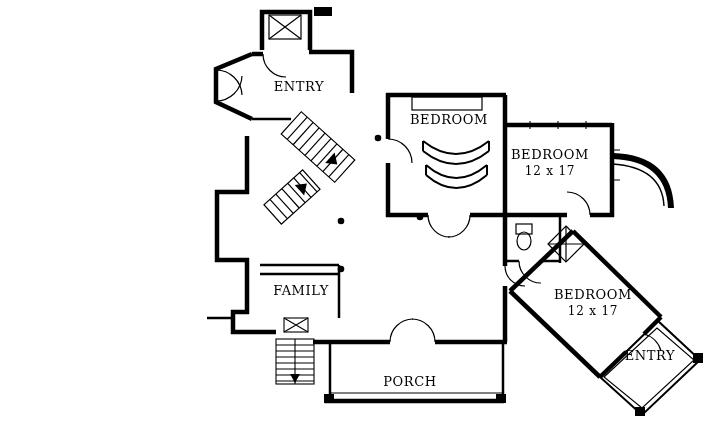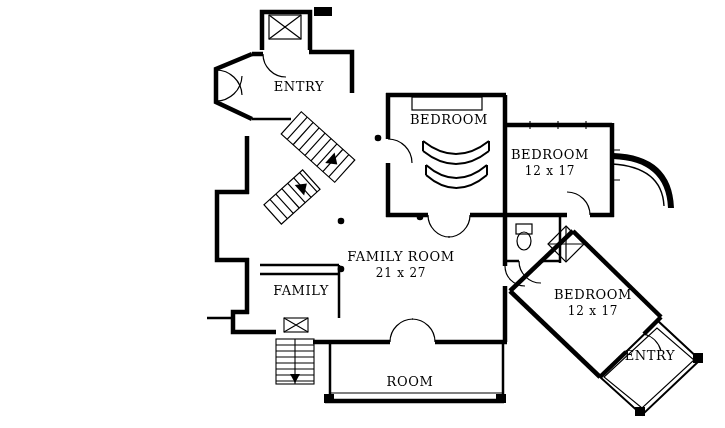--- a/index.html
+++ b/index.html
@@ -168,29 +168,25 @@
 
   <div class="plan-label" style="left:299px;top:87px">ENTRY</div>
 
   <div class="plan-label" style="left:449px;top:120px">BEDROOM</div>
 
   <div class="plan-label two-line" style="left:550px;top:163px">
     <span>BEDROOM</span>
     <span class="dims">12 x 17</span>
   </div>
 
-  <div class="plan-label two-line" style="left:401px;top:265px">
-    <span>FAMILY ROOM</span>
-    <span class="dims">21 x 27</span>
-  </div>
 
   <div class="plan-label" style="left:301px;top:291px">FAMILY</div>
 
   <div class="plan-label two-line" style="left:593px;top:303px">
     <span>BEDROOM</span>
     <span class="dims">12 x 17</span>
   </div>
 
   <div class="plan-label" style="left:650px;top:356px">ENTRY</div>
 
-  <div class="plan-label" style="left:410px;top:382px">ROOM</div>
+  <div class="plan-label" style="left:410px;top:382px">PORCH</div>
 
 </div>
 
 </body></html>

